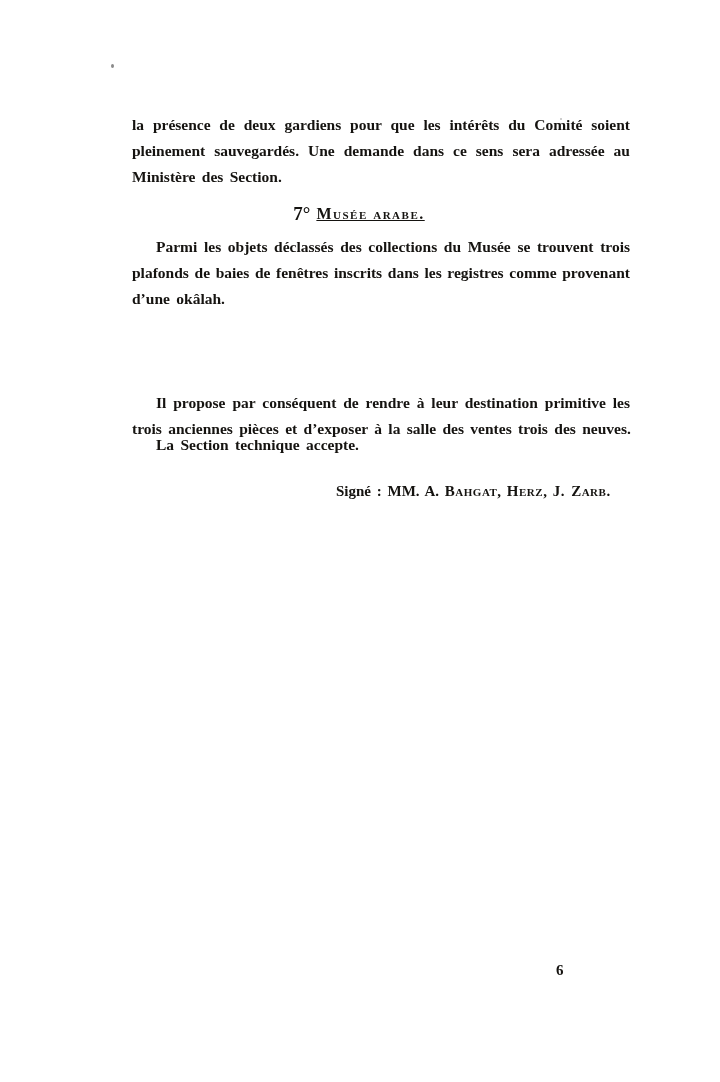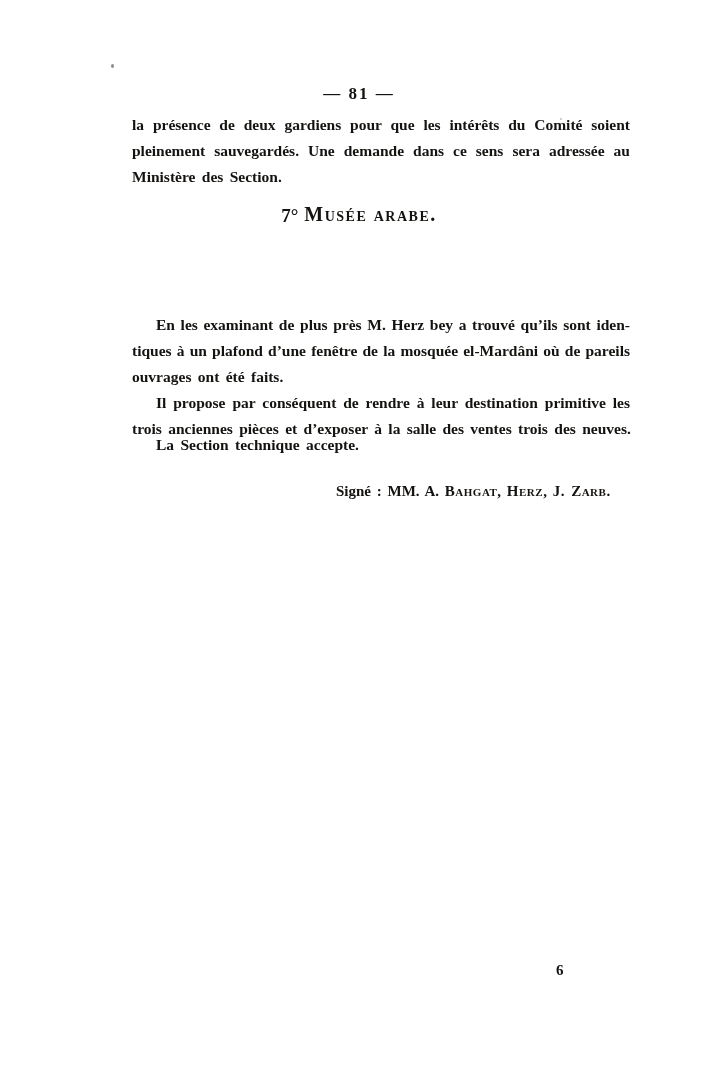--- a/index.html
+++ b/index.html
@@ -50,23 +50,24 @@
     top: 203px;
     text-align: center;
     font-size: 14px;
   }
   .section-heading .numeral {
     font-size: 19px;
     vertical-align: -1px;
   }
   .section-heading .sc-title {
     font-variant: small-caps;
-    font-size: 20px;
+    font-size: 16px;
     letter-spacing: 1.5px;
     margin-left: 6px;
+    text-decoration: underline;
   }
   .p1 { top: 112px; }
   .p2 { top: 234px; }
   .p3 { top: 312px; }
   .p4 { top: 390px; }
   .p5 { top: 432px; }
   .signature {
     position: absolute;
     left: 336px;
     top: 478px;
@@ -94,38 +95,37 @@
   .speck-2 { left: 560px; top: 118px; width: 2px; height: 2px; background: #bdbdbd; }
 </style>
 </head>
 <body>
 
 <div class="page">
 
   <div class="speck speck-1"></div>
   <div class="speck speck-2"></div>
 
-  <div class="column running-head">— 81 —</div>
 
   <div class="column textblock p1">
     <div class="line">la présence de deux gardiens pour que les intérêts du Comité soient</div>
     <div class="line">pleinement sauvegardés. Une demande dans ce sens sera adressée au</div>
     <div class="line last">Ministère des Section.</div>
   </div>
 
   <div class="column section-heading">
     <span class="numeral">7°</span><span class="sc-title">Musée arabe.</span>
   </div>
 
+  <div class="column textblock p2">
+    <div class="line indent">Parmi les objets déclassés des collections du Musée se trouvent trois</div>
+    <div class="line">plafonds de baies de fenêtres inscrits dans les registres comme provenant</div>
+    <div class="line last">d’une okâlah.</div>
+  </div>
 
-  <div class="column textblock p3">
-    <div class="line indent">En les examinant de plus près M. Herz bey a trouvé qu’ils sont iden-</div>
-    <div class="line">tiques à un plafond d’une fenêtre de la mosquée el-Mardâni où de pareils</div>
-    <div class="line last">ouvrages ont été faits.</div>
-  </div>
 
   <div class="column textblock p4">
     <div class="line indent">Il propose par conséquent de rendre à leur destination primitive les</div>
     <div class="line last">trois anciennes pièces et d’exposer à la salle des ventes trois des neuves.</div>
   </div>
 
   <div class="column textblock p5">
     <div class="line last indent">La Section technique accepte.</div>
   </div>
 

